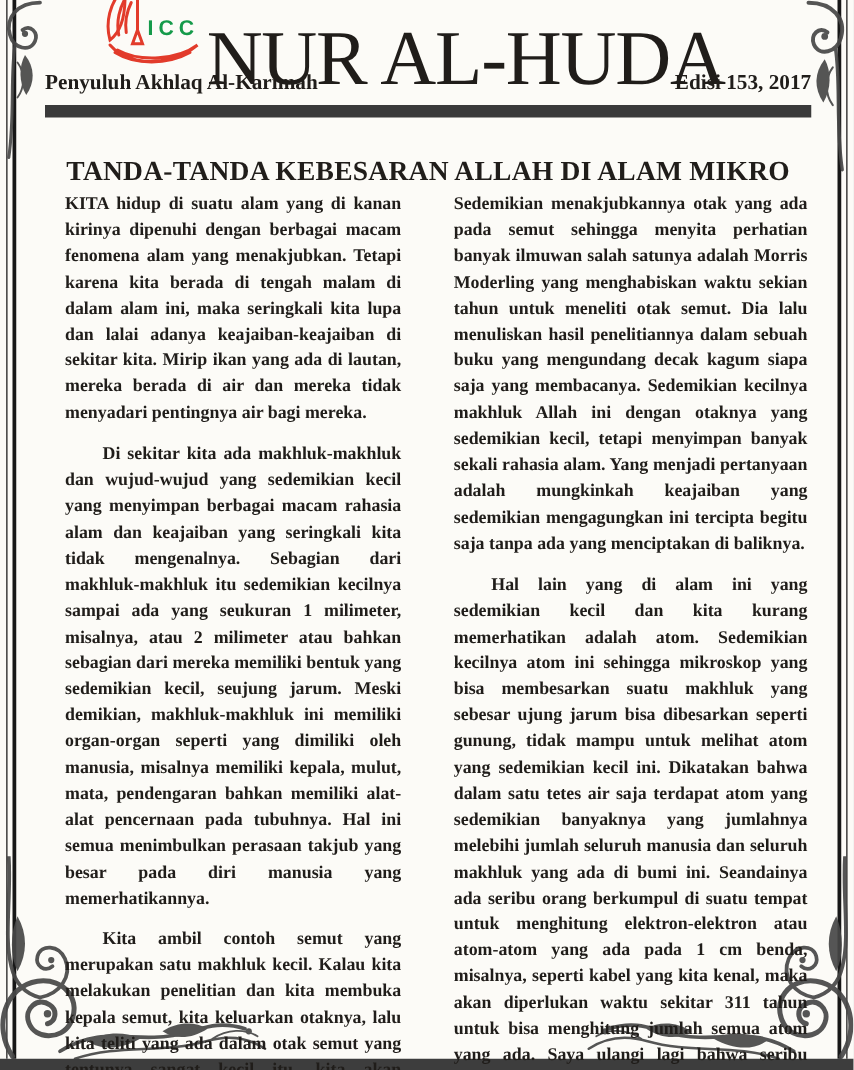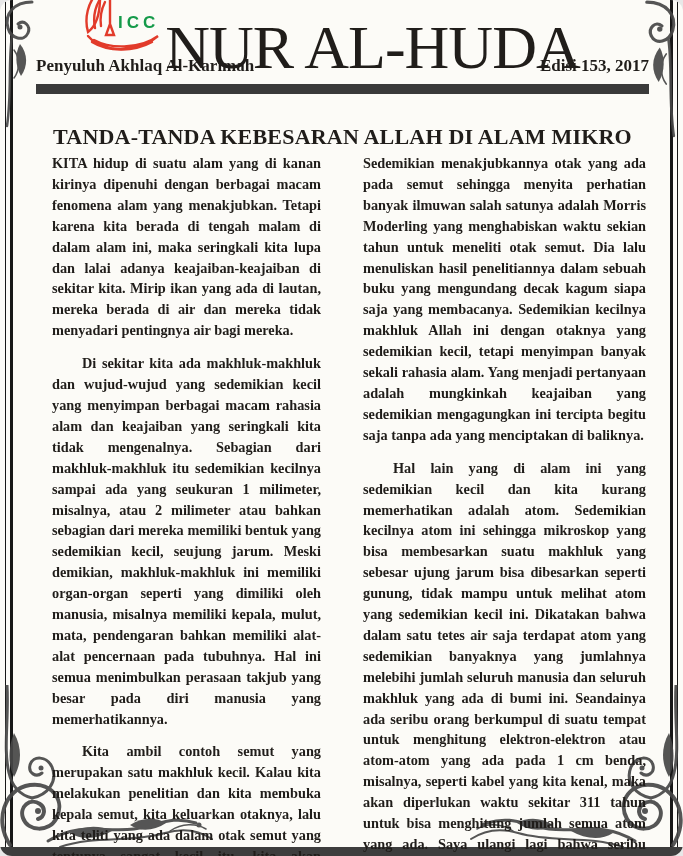--- a/index.html
+++ b/index.html
@@ -4,21 +4,20 @@
 <style>
   html,body{margin:0;padding:0;background:#e8e8e8;}
   .page{
     position:relative;
     width:683px;height:856px;
     margin:0 auto;
     background:#fcfbf7;
     overflow:hidden;
     font-family:"Liberation Serif", serif;
     color:#201d1a;
-    border-radius:12px;
   }
   
   .rule-v{position:absolute;top:0;height:847px;background:#171717;z-index:0;}
   .rule-v.l-thin{left:5px;width:1px;}
   .rule-v.l-thick{left:10px;width:3px;}
   .rule-v.r-thin{right:5px;width:1px;}
   .rule-v.r-thick{right:10px;width:3px;}
 
   
   .masthead-title{

